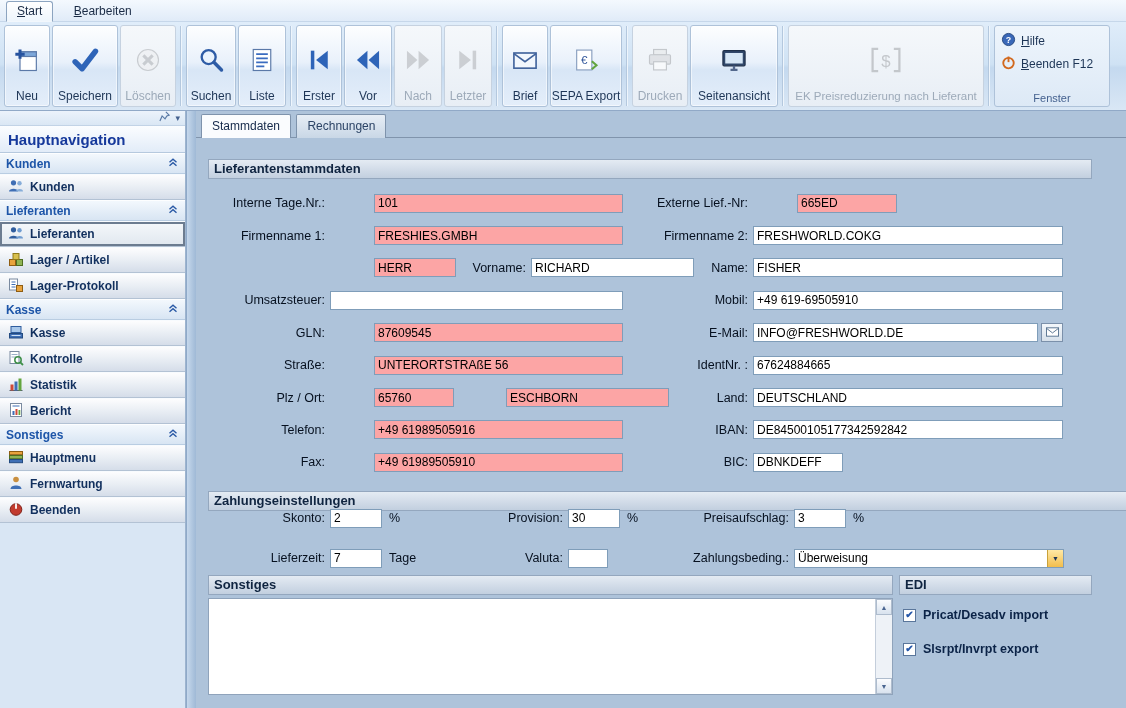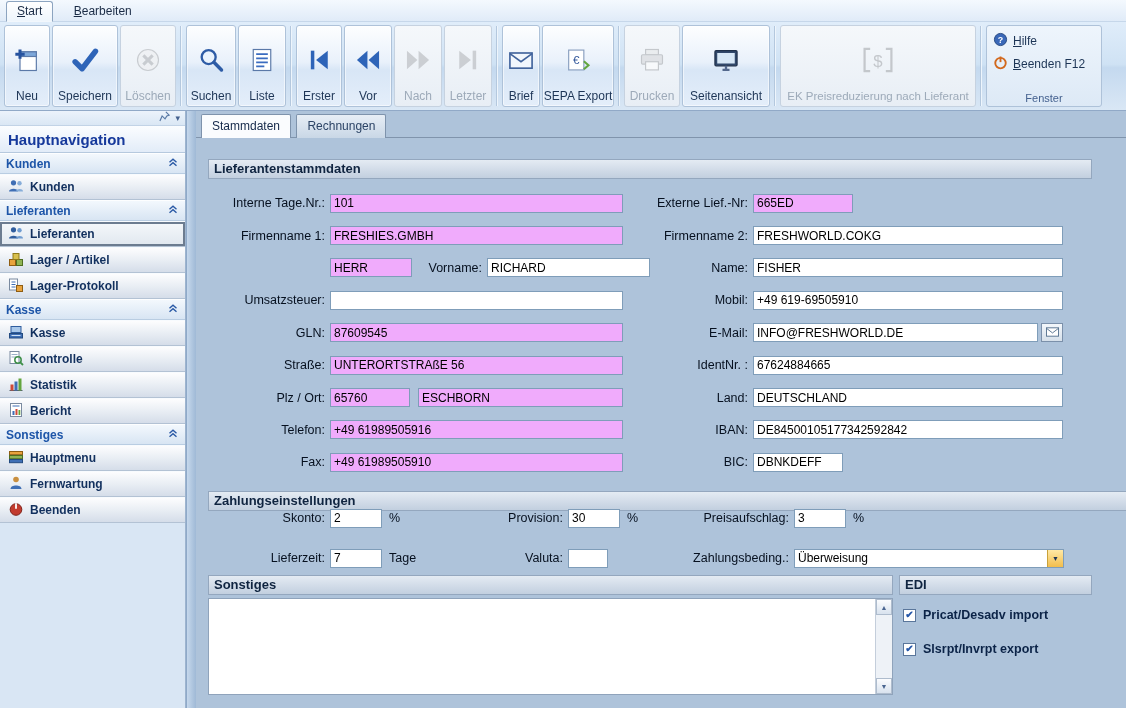--- a/index.html
+++ b/index.html
@@ -73,21 +73,21 @@
 
   .form{position:absolute;left:12px;top:76px;width:884px;}
   .frow{display:flex;align-items:center;height:32.4px;}
   .lab{font-size:12.5px;color:#06101f;text-align:right;padding-right:5px;white-space:nowrap;}
   .l1{width:122px;flex:0 0 122px;}
   .l2{width:130px;flex:0 0 130px;}
   .c1{width:293px;flex:0 0 293px;display:flex;align-items:center;}
   .c2{width:310px;flex:0 0 310px;display:flex;align-items:center;}
   .fld{height:19px;border:1px solid #7f9db9;background:#fff;
        font:12px "Liberation Sans",sans-serif;padding:0 3px;width:100%;color:#000;}
-  .hl{background:#f0abfc;}
+  .hl{background:#fca5a5;margin-left:44px;}
   .inlab{font-size:12.5px;color:#06101f;text-align:right;padding-right:5px;white-space:nowrap;}
   .mini-btn{width:22px;height:19px;margin-left:3px;border:1px solid #77俄;border:1px solid #7b90aa;flex:0 0 22px;
        background:linear-gradient(#f3f7fb,#d6e0ea);display:flex;align-items:center;justify-content:center;cursor:pointer;}
 
   .zrow{position:absolute;left:12px;display:flex;align-items:center;height:22px;}
   #z1{top:396px;} #z2{top:436px;}
   .zin{width:52px;flex:0 0 52px;}
   .zin-s{width:40px;flex:0 0 40px;}
   .zu1{width:44px;flex:0 0 44px;padding-left:7px;font-size:12.5px;color:#06101f;}
   .zu2{width:56px;flex:0 0 56px;padding-left:7px;font-size:12.5px;color:#06101f;}
@@ -211,21 +211,21 @@
           <svg width="28" height="28" viewBox="0 0 24 24">
             <path d="M4.5 4l10 8-10 8z" fill="#a9b2bd"></path>
             <path d="M17.5 4v16" stroke="#a9b2bd" stroke-width="3"></path>
           </svg>
         </span>
       <span class="lbl">Letzter</span>
     </div>
 
     <div class="rb-sep"></div>
 
-    <div class="rbtn" style="width:38px">
+    <div class="rbtn" style="width:46px">
       <span class="ric">
           <svg width="28" height="28" viewBox="0 0 24 24">
             <rect x="2.5" y="6" width="19" height="13" fill="#f2f7fd" stroke="#41639c" stroke-width="1.4"></rect>
             <path d="M2.5 6.5L12 13.5 21.5 6.5" fill="none" stroke="#41639c" stroke-width="1.4"></path>
           </svg>
         </span>
       <span class="lbl">Brief</span>
     </div>
 
     <div class="rbtn" style="width:72px">

